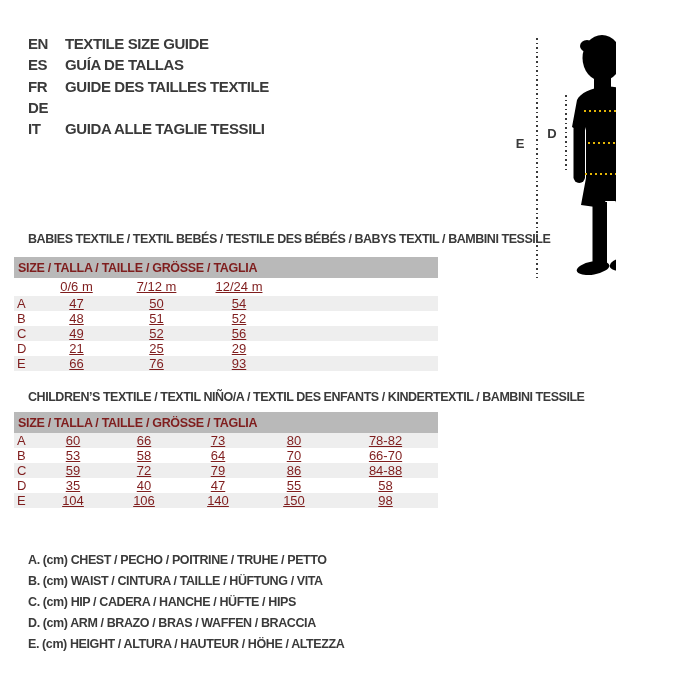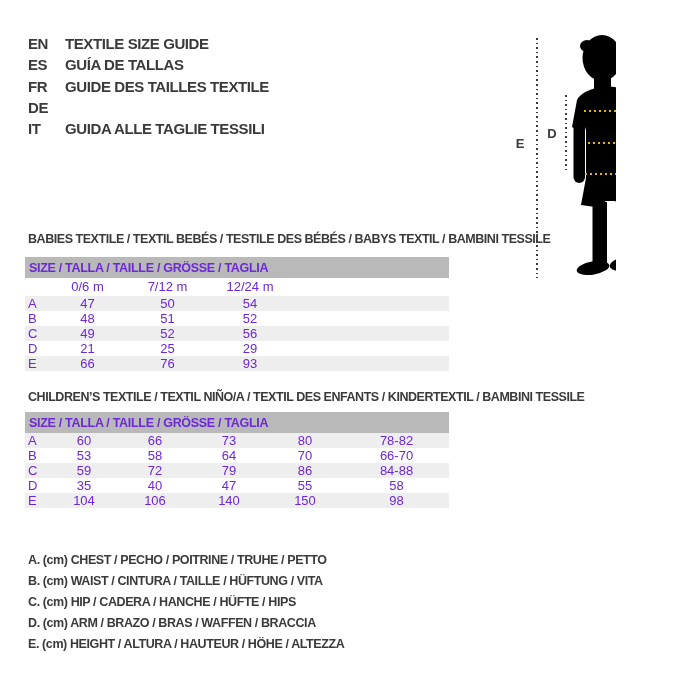--- a/index.html
+++ b/index.html
@@ -39,31 +39,31 @@
   #line-c-y { left:585px; top:173px; width:48px; }
   #line-c-d { left:633px; top:173px; width:27px; }
 
   
   .section-title { position:absolute; left:28px; font-size:12.5px; font-weight:700;
                    letter-spacing:-0.45px; line-height:14px; white-space:nowrap; }
   #babies-title   { top:232px; }
   #children-title { top:390px; }
 
   
-  .size-table { position:absolute; left:25px; width:424px; border-collapse:collapse;
-                table-layout:fixed; font-size:13px; color:#6d28d9; }
+  .size-table { position:absolute; left:14px; width:424px; border-collapse:collapse;
+                table-layout:fixed; font-size:13px; color:#7f1d1d; }
   #babies-table   { top:257px; }
   #children-table { top:412px; }
   .size-table th, .size-table td { padding:0; line-height:14px; font-weight:400; }
   .size-table th.bar { height:21px; background:#b9b9b9; text-align:left; padding-left:4px;
                        font-size:12.5px; font-weight:700; letter-spacing:-0.3px; white-space:nowrap; }
   .size-table tr.colhead { height:18px; }
   .size-table tbody tr { height:15px; }
   .size-table tbody tr.stripe { background:#eeeeee; }
-  .size-table td.num { text-align:center; }
+  .size-table td.num { text-align:center;text-decoration:underline; }
   .size-table td.letter { text-align:left; padding-left:3px; }
 
   
   .legend { position:absolute; left:28px; top:549px; }
   .legend-line { height:21px; display:flex; align-items:center; font-size:12.5px;
                  font-weight:700; letter-spacing:-0.4px; white-space:nowrap; }
 </style>
 </head>
 <body>
 

